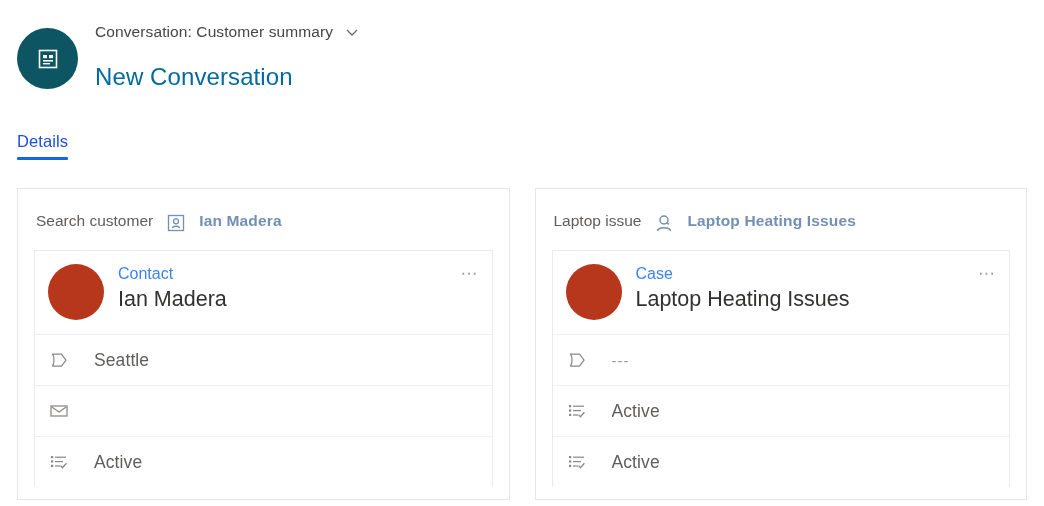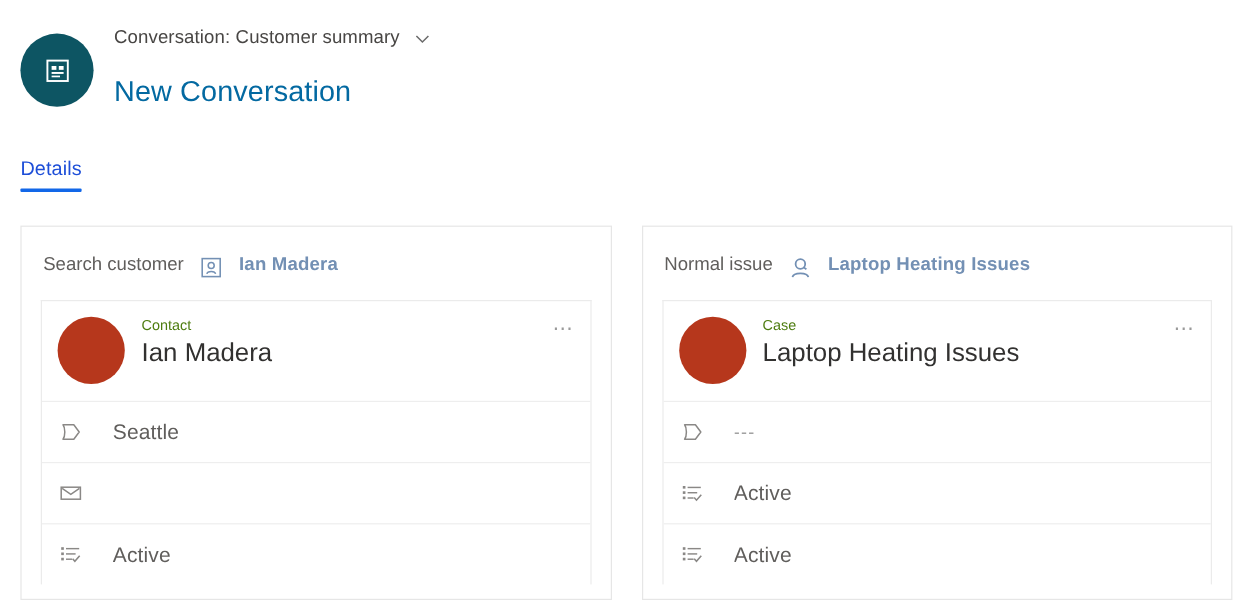--- a/index.html
+++ b/index.html
@@ -166,22 +166,22 @@
     background: #b6371c;
     flex: 0 0 auto;
   }
   .record-head-text {
     margin-left: 14px;
     display: flex;
     flex-direction: column;
     min-width: 0;
   }
   .record-type {
-    font-size: 12px;
-    color: #4d7c0f;
+    font-size: 16px;
+    color: #3b82f6;
     line-height: 1.25;
     white-space: nowrap;
   }
   .record-name {
     font-size: 21.5px;
     color: #323130;
     line-height: 1.3;
     margin-top: 2px;
     white-space: nowrap;
     overflow: hidden;
@@ -316,21 +316,21 @@
             <polyline points="11.5,12.6 13.4,14.8 17.4,10.2" fill="none" stroke="#8a8886" stroke-width="1.3"></polyline>
           </svg>
         </span>
         <span class="field-value">Active</span>
       </div>
     </div>
   </div>
 
   <div class="card">
     <div class="card-search-row">
-      <span class="search-label">Normal issue</span>
+      <span class="search-label">Laptop issue</span>
       <span class="search-entity-icon">
         <svg width="22" height="22" viewBox="0 0 22 22" aria-hidden="true">
           <circle cx="11" cy="8" r="4" fill="none" stroke="#7390b4" stroke-width="1.5"></circle>
           <line x1="13.4" y1="10.6" x2="16" y2="12.4" stroke="#7390b4" stroke-width="1.5"></line>
           <path d="M4.4 19 C5.2 14.8 16.8 14.8 17.6 19" fill="none" stroke="#7390b4" stroke-width="1.5"></path>
         </svg>
       </span>
       <span class="search-entity-link">Laptop Heating Issues</span>
     </div>
 

